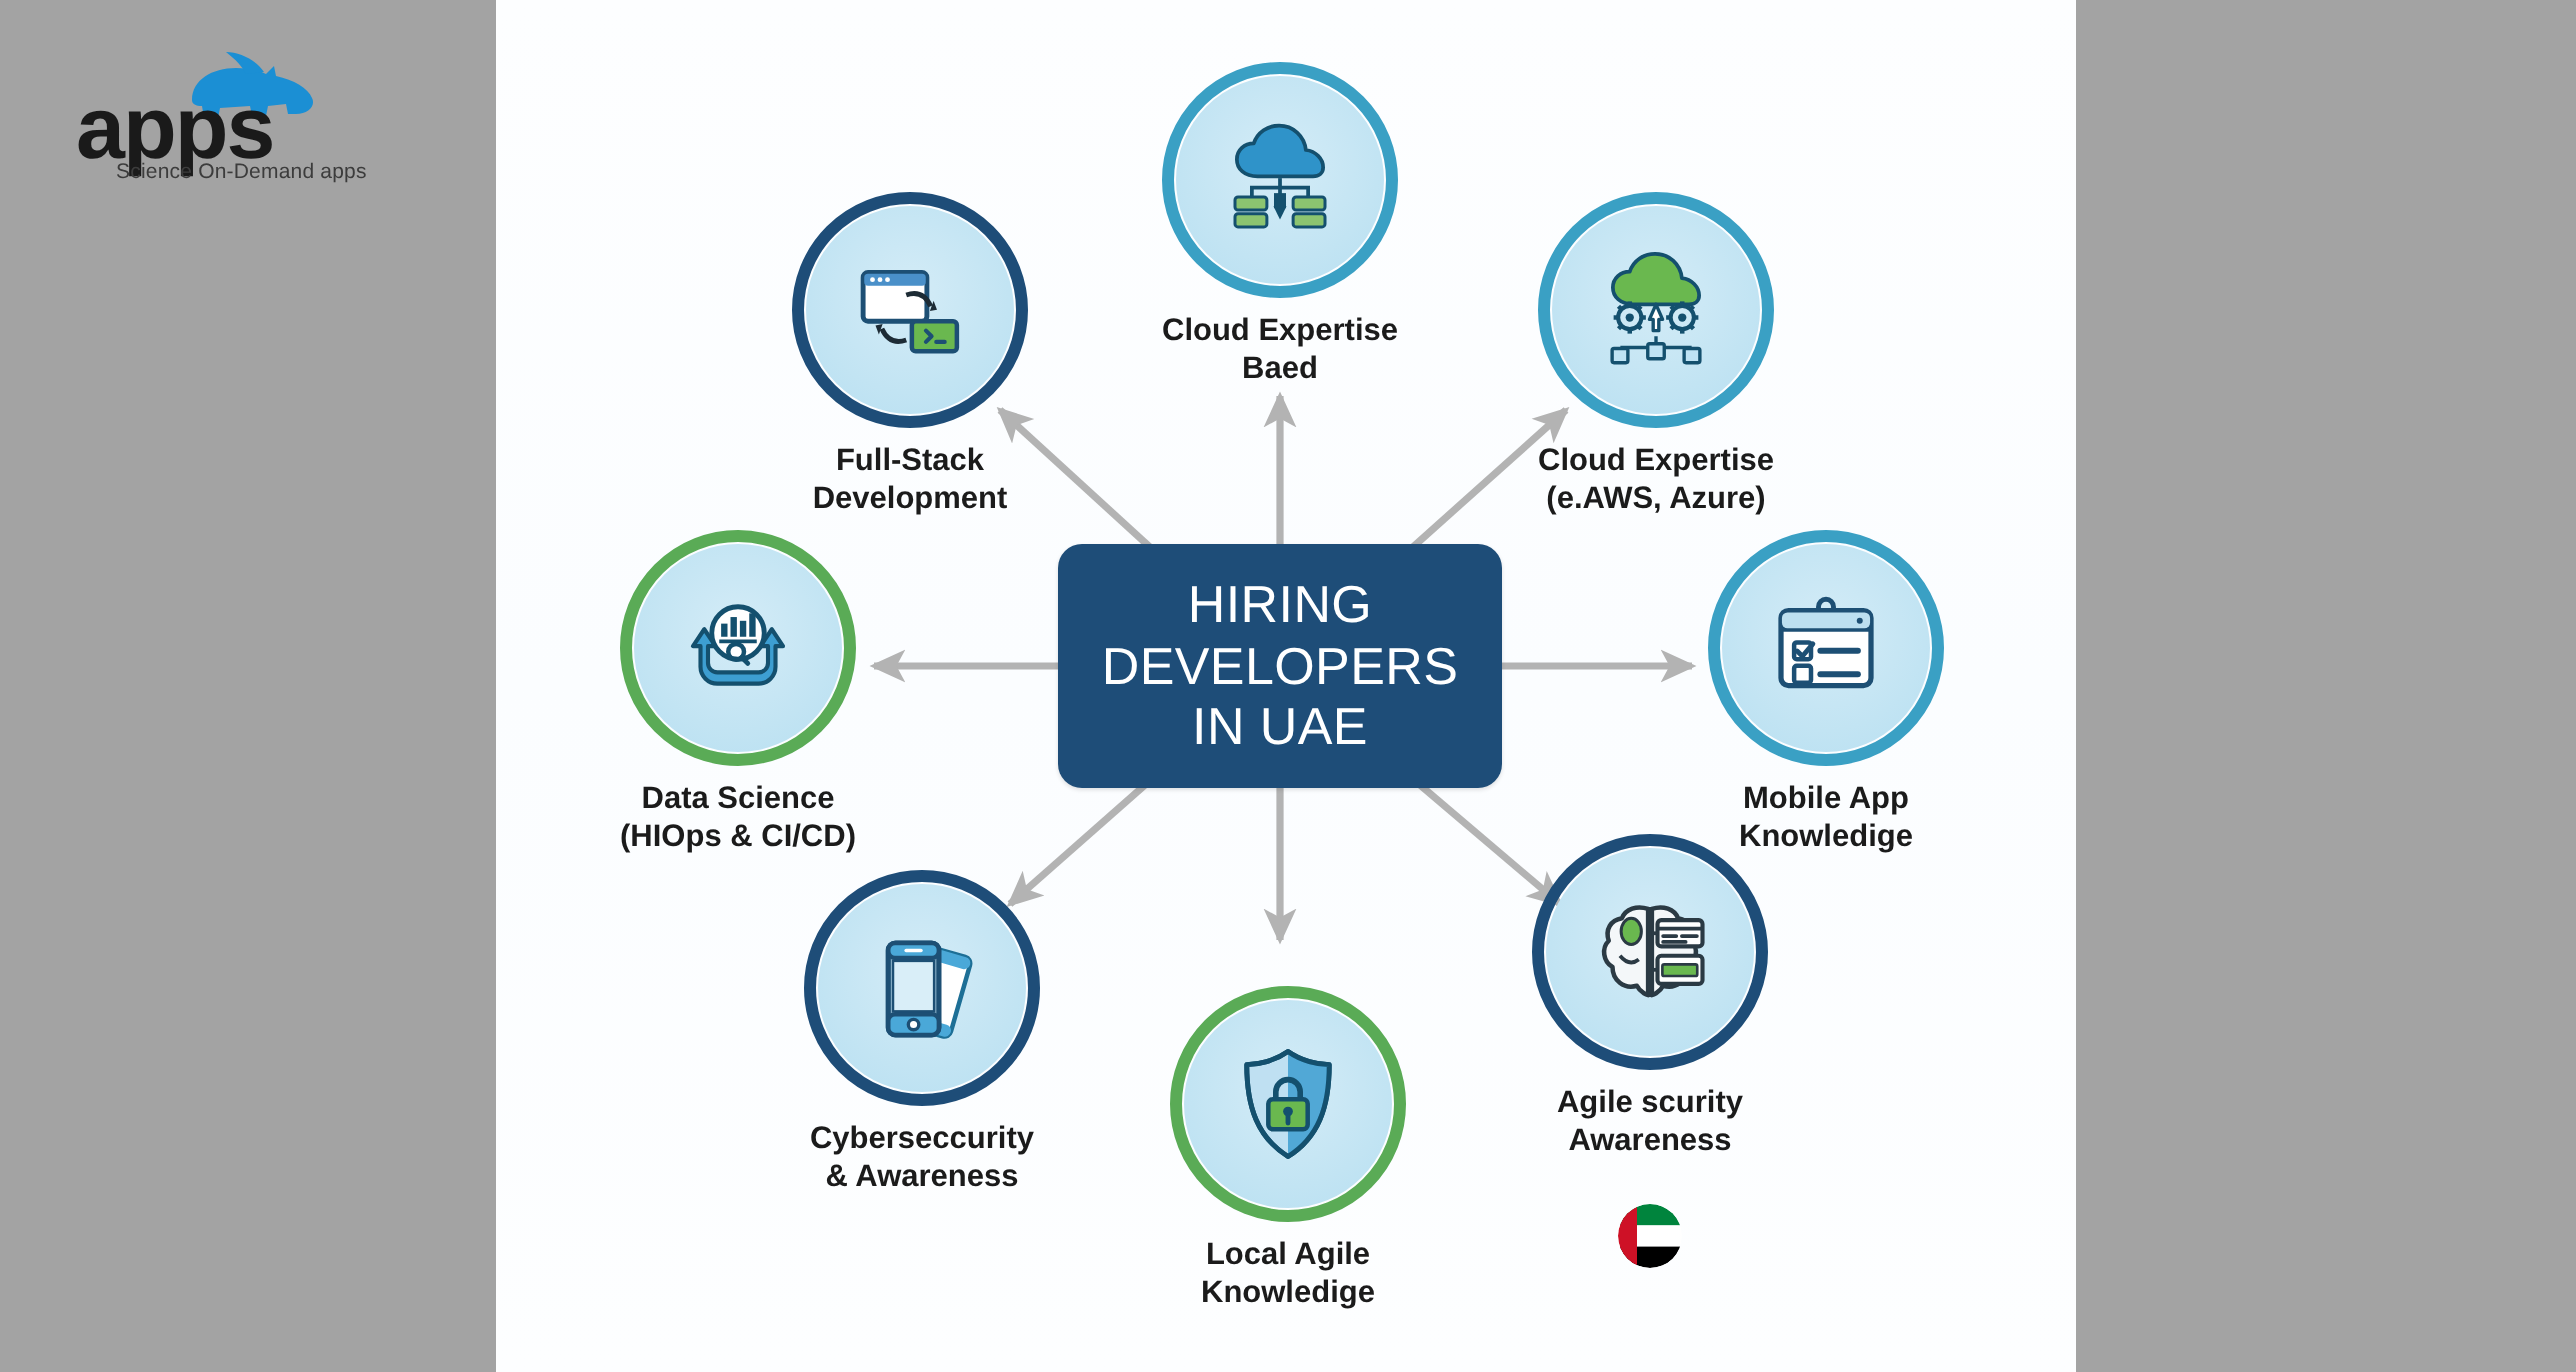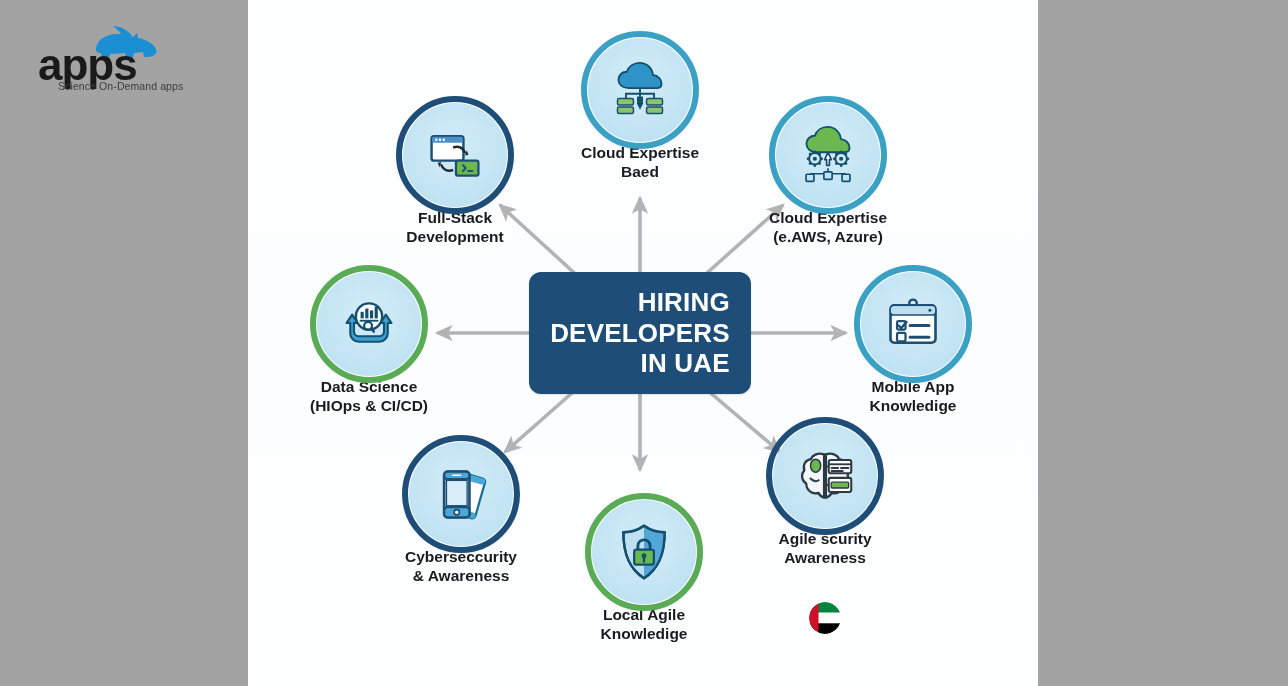--- a/index.html
+++ b/index.html
@@ -41,22 +41,22 @@
     position:absolute;
     left:529px; top:272px; width:222px; height:122px;
     background:#1e4d78;
     border-radius:12px;
     display:flex; align-items:center; justify-content:center;
     z-index:5;
     box-shadow:0 1px 2px rgba(0,0,0,.12);
   }
   .center-box-text {
     color:#ffffff;
-    font-size:26px; font-weight:700; line-height:1.17;
-    text-align:right; letter-spacing:.2px;
+    font-size:26px; font-weight:400; line-height:1.17;
+    text-align:center; letter-spacing:.2px;
     white-space:pre-line;
   }
 
   
   .arrows { position:absolute; left:0; top:0; width:1288px; height:686px; z-index:2; }
 
   
   .node { position:absolute; z-index:6; width:220px; text-align:center; }
   .node .circle {
     width:104px; height:104px; border-radius:50%;
@@ -65,21 +65,21 @@
     display:flex; align-items:center; justify-content:center;
     position:relative;
   }
   .node .circle::after {
     content:"";
     position:absolute; left:-7px; top:-7px; right:-7px; bottom:-7px;
     border-radius:50%;
     border:6px solid var(--ring, #1e4d78);
   }
   .node .label {
-    margin-top:1px;
+    margin-top:14px;
     font-size:15.5px; font-weight:700; color:#1b1b1b;
     line-height:1.25; white-space:pre-line;
   }
   .node .icon { width:60px; height:60px; display:block; }
 
   
   .flag-circle {
     position:absolute; z-index:7;
     width:32px; height:32px; border-radius:50%;
     overflow:hidden;

